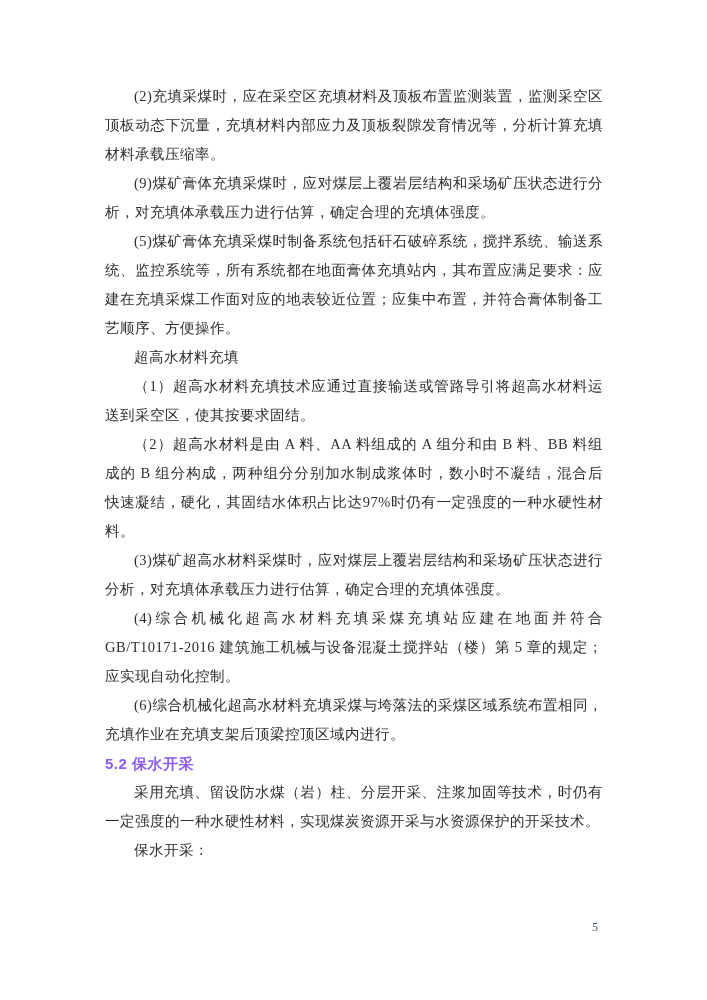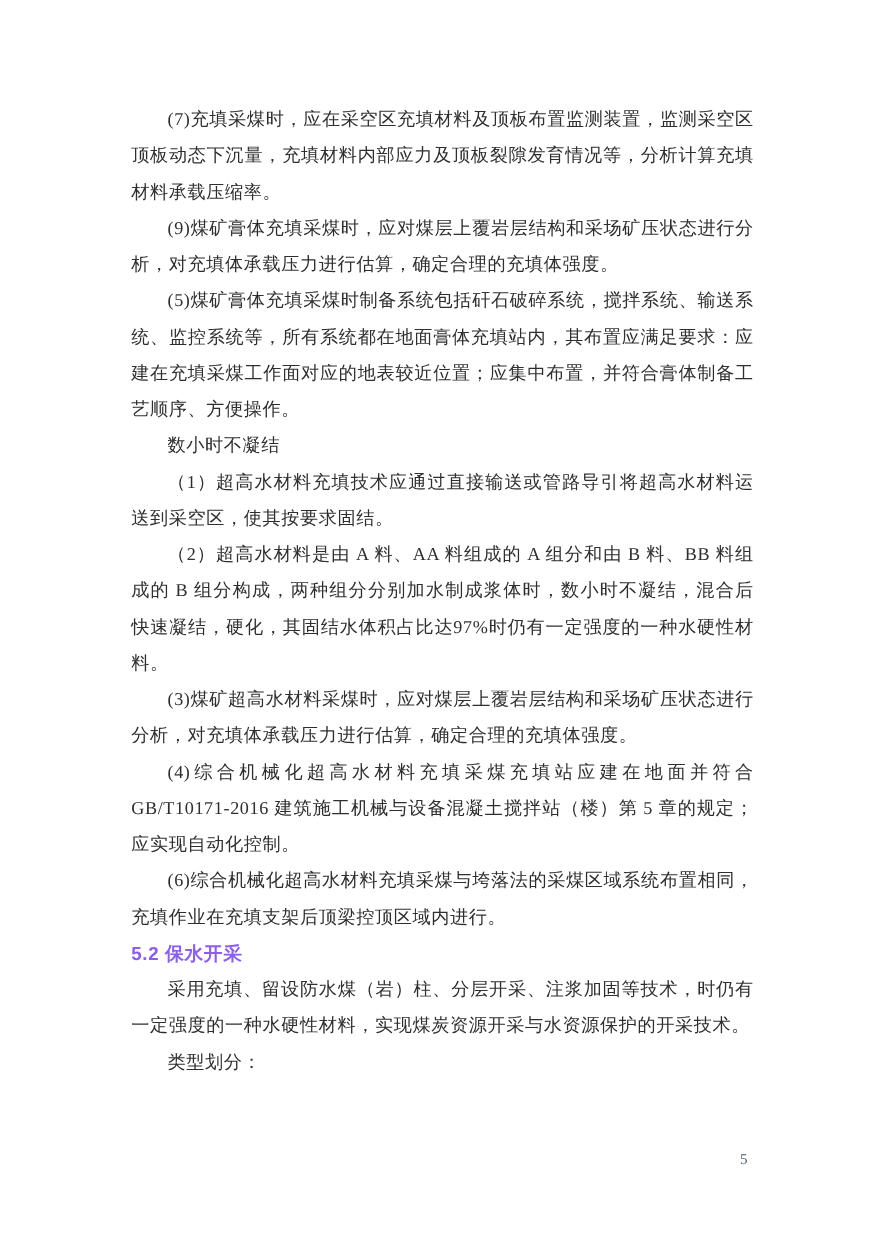--- a/index.html
+++ b/index.html
@@ -48,27 +48,27 @@
     font-size: 12px;
     color: #44546a;
     font-family: "Liberation Serif", "DejaVu Serif", serif;
   }
 </style>
 </head>
 <body>
 
 <div class="page">
   <div class="content" id="paragraph-container">
-      <p class="body">(7)充填采煤时，应在采空区充填材料及顶板布置监测装置，监测采空区顶板动态下沉量，充填材料内部应力及顶板裂隙发育情况等，分析计算充填材料承载压缩率。</p>
+      <p class="body">(2)充填采煤时，应在采空区充填材料及顶板布置监测装置，监测采空区顶板动态下沉量，充填材料内部应力及顶板裂隙发育情况等，分析计算充填材料承载压缩率。</p>
       <p class="body">(9)煤矿膏体充填采煤时，应对煤层上覆岩层结构和采场矿压状态进行分析，对充填体承载压力进行估算，确定合理的充填体强度。</p>
       <p class="body">(5)煤矿膏体充填采煤时制备系统包括矸石破碎系统，搅拌系统、输送系统、监控系统等，所有系统都在地面膏体充填站内，其布置应满足要求：应建在充填采煤工作面对应的地表较近位置；应集中布置，并符合膏体制备工艺顺序、方便操作。</p>
-      <p class="body">数小时不凝结</p>
+      <p class="body">超高水材料充填</p>
       <p class="body">（1）超高水材料充填技术应通过直接输送或管路导引将超高水材料运送到采空区，使其按要求固结。</p>
       <p class="body">（2）超高水材料是由 A 料、AA 料组成的 A 组分和由 B 料、BB 料组成的 B 组分构成，两种组分分别加水制成浆体时，数小时不凝结，混合后快速凝结，硬化，其固结水体积占比达97%时仍有一定强度的一种水硬性材料。</p>
       <p class="body">(3)煤矿超高水材料采煤时，应对煤层上覆岩层结构和采场矿压状态进行分析，对充填体承载压力进行估算，确定合理的充填体强度。</p>
       <p class="body">(4)综合机械化超高水材料充填采煤充填站应建在地面并符合 GB/T10171-2016 建筑施工机械与设备混凝土搅拌站（楼）第 5 章的规定；应实现自动化控制。</p>
       <p class="body">(6)综合机械化超高水材料充填采煤与垮落法的采煤区域系统布置相同，充填作业在充填支架后顶梁控顶区域内进行。</p>
       <p class="heading">5.2 保水开采</p>
       <p class="body">采用充填、留设防水煤（岩）柱、分层开采、注浆加固等技术，时仍有一定强度的一种水硬性材料，实现煤炭资源开采与水资源保护的开采技术。</p>
-      <p class="body">类型划分：</p>
+      <p class="body">保水开采：</p>
     </div>
   <div class="page-number">5</div>
 </div>
 
 </body></html>

